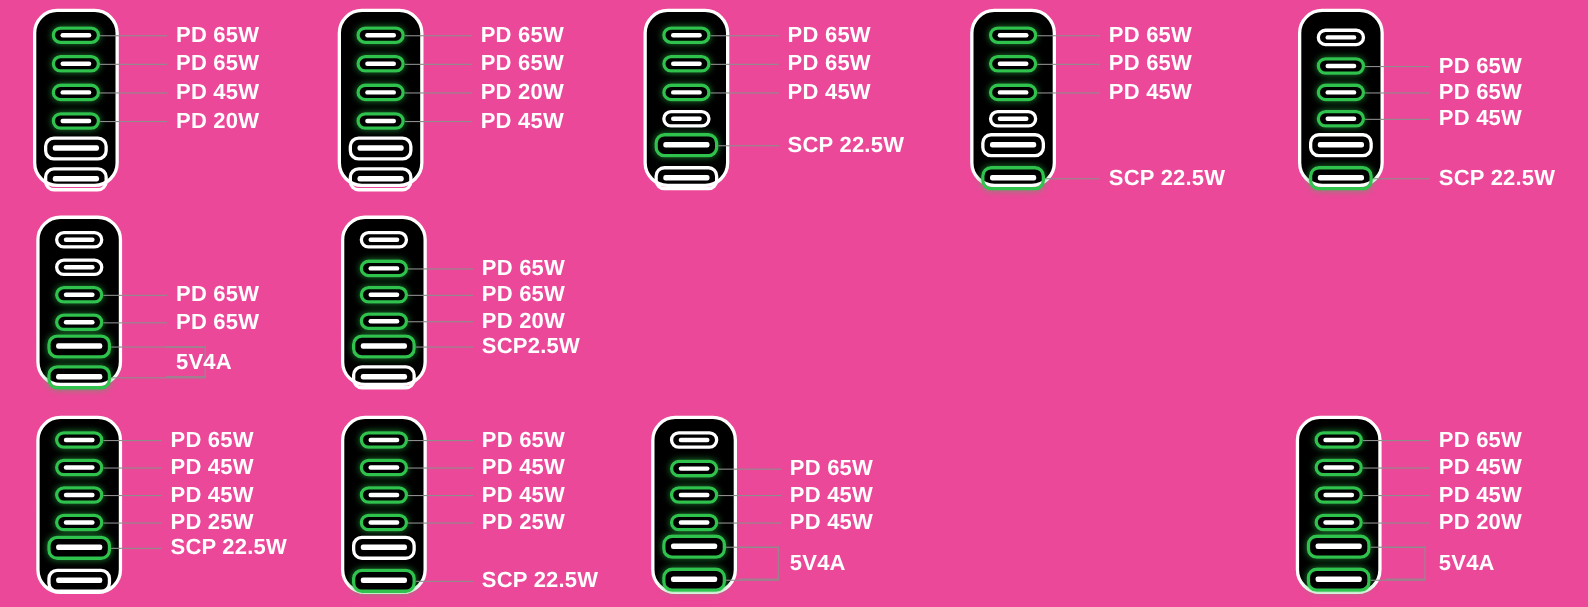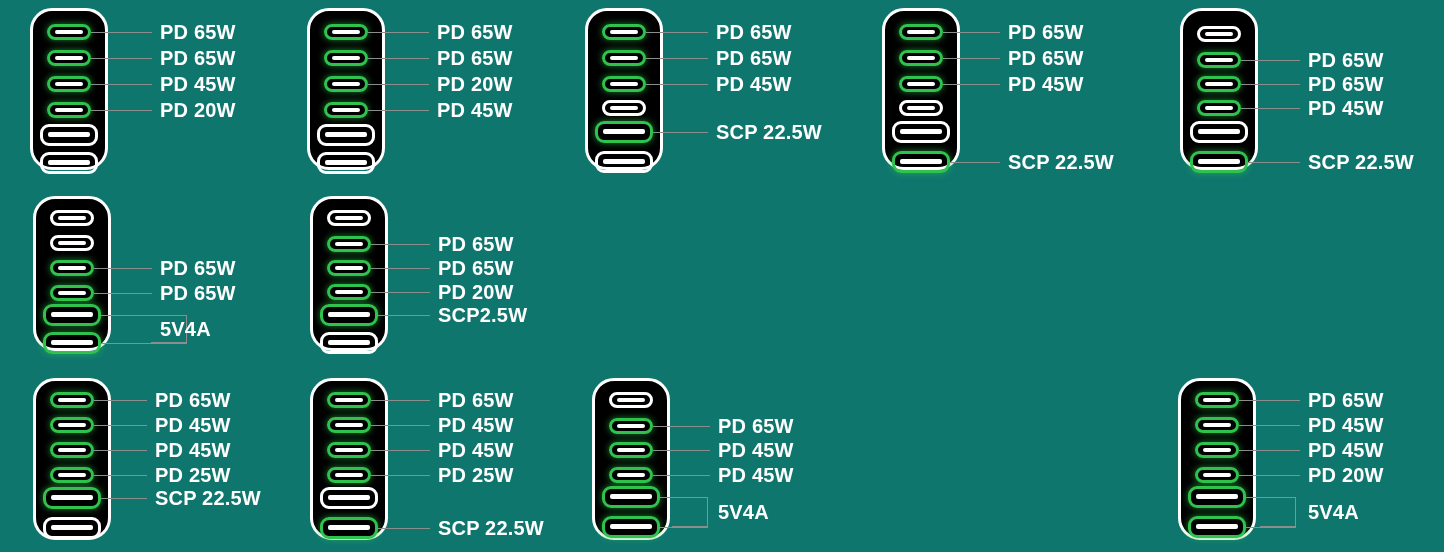--- a/index.html
+++ b/index.html
@@ -80,21 +80,21 @@
     font-weight: bold;
     font-size: 20px;
     letter-spacing: .2px;
     white-space: nowrap;
     line-height: 1;
   }
 </style>
 </head>
 <body>
 
-<div id="stage" style="background: #0f766e;">
+<div id="stage" style="background: #ec4899;">
     <div class="unit" style="left: 30px; top: 8px; width: 478px; height: 162px;">
       <div class="body-outline" style="width: 78px; height: 162px; border-color: rgb(255, 255, 255);"></div>
       <div class="port c green" style="left: 17px; top: 16px;">
         <div class="shell"></div>
         <div class="bar"></div>
       </div>
       <div class="leader" style="left: 61px; top: 24px; width: 61px; background: rgb(141, 141, 141);"></div>
       <div class="label" style="left: 130px; top: 14px; color: rgb(255, 255, 255);">PD 65W</div>
       <div class="port c green" style="left: 17px; top: 42px;">
         <div class="shell"></div>

